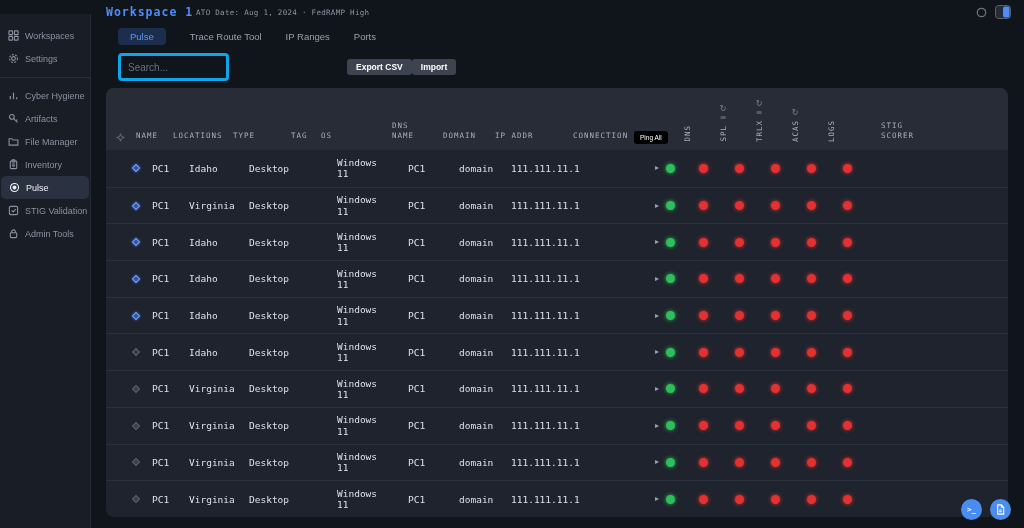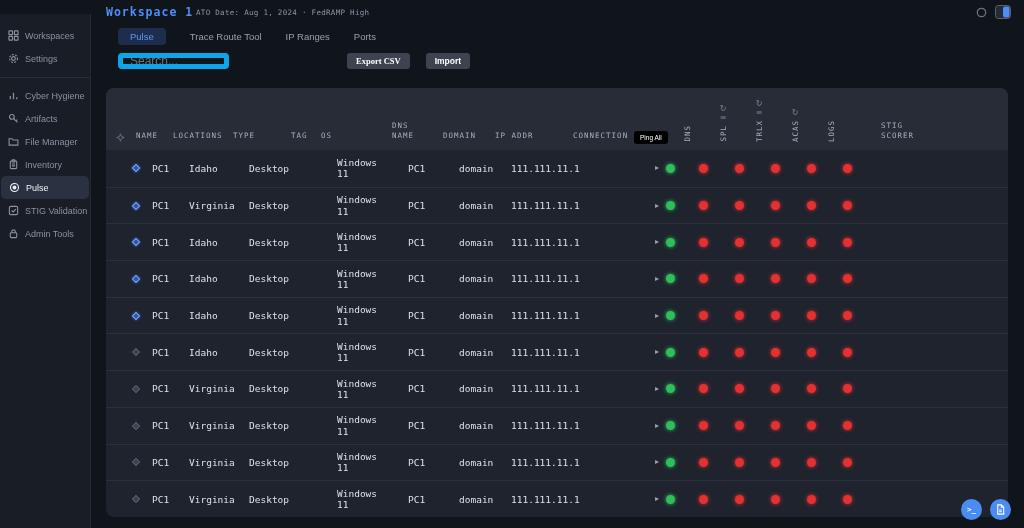--- a/index.html
+++ b/index.html
@@ -22,24 +22,24 @@
   .subtitle { position:absolute; left:196px; top:8px; font-family:"DejaVu Sans Mono", monospace; font-size:7.5px; color:#8d95a3; letter-spacing:.3px; }
   .top-icons { position:absolute; top:5px; right:13px; display:flex; align-items:center; gap:8px; }
 
   
   .tabs { position:absolute; left:118px; top:28px; display:flex; align-items:center; gap:24px; }
   .tab { font-size:9.5px; color:#99a1ae; cursor:pointer; padding:3px 0; }
   .tab.active { background:#1d2d4d; color:#5b96f7; padding:3px 12px; border-radius:4px; }
 
   
   .controls { position:absolute; left:118px; top:53px; display:flex; align-items:center; }
-  .search { width:111px; height:16px; background:transparent; border:5px solid #0ea5e9; border-radius:4px; color:#cfd4dc; font-size:12px; padding:0 7px; outline:none; font-family:"Liberation Sans",sans-serif; }
+  .search { width:111px; height:28px; background:transparent; border:3px solid #0ea5e9; border-radius:4px; color:#cfd4dc; font-size:10px; padding:0 7px; outline:none; font-family:"Liberation Sans",sans-serif; }
   .search::placeholder { color:#6a7280; }
-  .btn { height:16px; background:#3d4450; border:none; border-radius:3px; color:#fff; font-size:8.5px; font-weight:bold; padding:0 9px; margin-left:16px; cursor:pointer; font-family:"Liberation Sans",sans-serif; }
-  .btn.export { margin-left:118px;font-family:Liberation Serif, serif; }
+  .btn { height:16px; background:#3d4450; border:none; border-radius:3px; color:#fff; font-size:8.5px; font-weight:bold; padding:0 9px; margin-left:0; cursor:pointer; font-family:"Liberation Sans",sans-serif; }
+  .btn.export { margin-left:118px; }
 
   
   .panel { position:absolute; left:106px; top:88px; width:902px; height:429px; background:#1e232d; border-radius:8px; overflow:hidden; font-family:"DejaVu Sans Mono", monospace; }
   .grid-cols { display:grid; grid-template-columns:30px 37px 60px 58px 30px 71px 51px 52px 78px 61px 35px 36px 36px 36px 36px 36px 1fr; }
   .thead { height:62px; background:#272c37; align-items:end; }
   .th { font-size:7.5px; letter-spacing:1px; color:#a7b0bd; padding-bottom:9px; line-height:1.35; }
   .th.wrap { max-width:30px; }
   .th.stig { max-width:58px; padding-left:4px;margin-left:28px; }
   .th-star { padding:0 0 8px 10px; color:#6b7383; }
   .vcol { display:flex; flex-direction:column; align-items:center; justify-content:flex-end; height:62px; padding-bottom:8px; }

